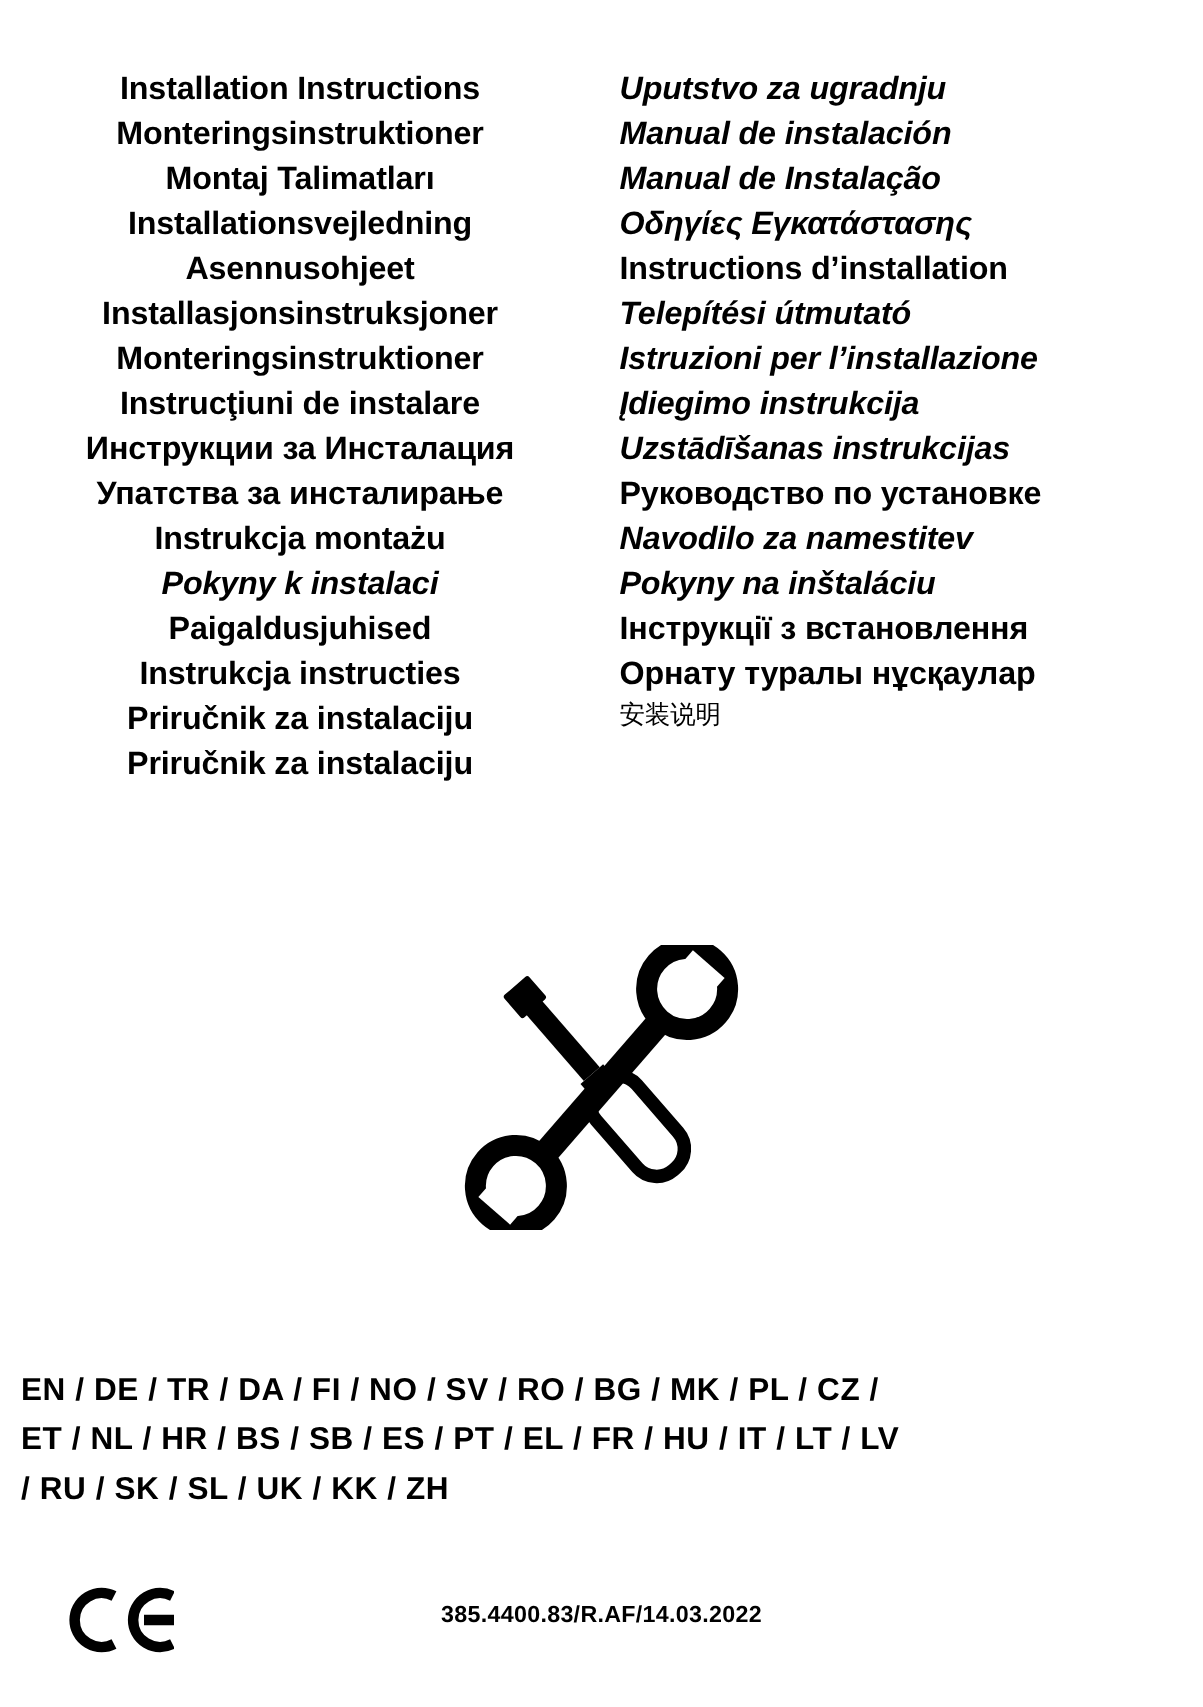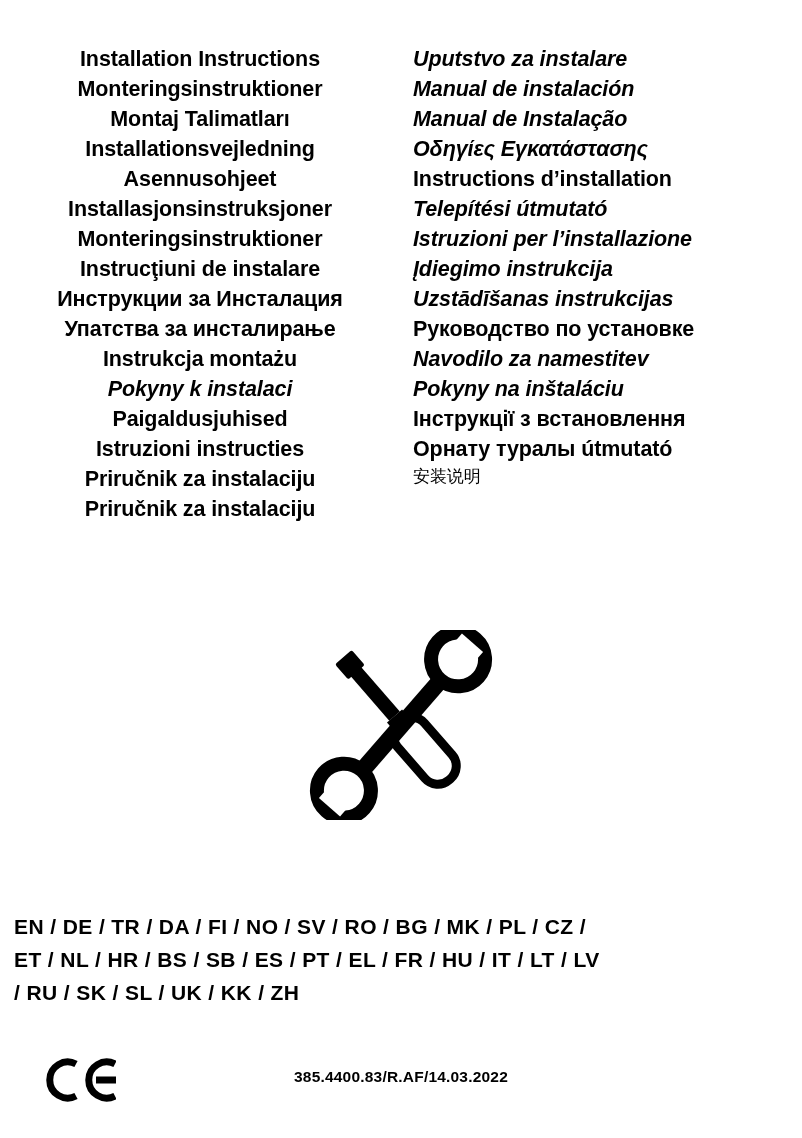--- a/index.html
+++ b/index.html
@@ -130,40 +130,40 @@
       <div class="title-line">Installationsvejledning</div>
       <div class="title-line">Asennusohjeet</div>
       <div class="title-line">Installasjonsinstruksjoner</div>
       <div class="title-line">Monteringsinstruktioner</div>
       <div class="title-line">Instrucţiuni de instalare</div>
       <div class="title-line">Инструкции за Инсталация</div>
       <div class="title-line">Упатства за инсталирање</div>
       <div class="title-line">Instrukcja montażu</div>
       <div class="title-line it">Pokyny k instalaci</div>
       <div class="title-line">Paigaldusjuhised</div>
-      <div class="title-line">Istruzioni instructies</div>
+      <div class="title-line">Instrukcja instructies</div>
       <div class="title-line">Priručnik za instalaciju</div>
       <div class="title-line">Priručnik za instalaciju</div>
     </div>
 
     <div class="col col-right">
-      <div class="title-line it">Uputstvo za instalare</div>
+      <div class="title-line it">Uputstvo za ugradnju</div>
       <div class="title-line it">Manual de instalación</div>
       <div class="title-line it">Manual de Instalação</div>
       <div class="title-line it">Οδηγίες Εγκατάστασης</div>
       <div class="title-line">Instructions d’installation</div>
       <div class="title-line it">Telepítési útmutató</div>
       <div class="title-line it">Istruzioni per l’installazione</div>
       <div class="title-line it">Įdiegimo instrukcija</div>
       <div class="title-line it">Uzstādīšanas instrukcijas</div>
       <div class="title-line">Руководство по установке</div>
       <div class="title-line it">Navodilo za namestitev</div>
       <div class="title-line it">Pokyny na inštaláciu</div>
       <div class="title-line">Інструкції з встановлення</div>
-      <div class="title-line">Орнату туралы útmutató</div>
+      <div class="title-line">Орнату туралы нұсқаулар</div>
       <div class="title-line cjk">安装说明</div>
     </div>
 
   </div>
 
   <div class="tools">
     <svg viewBox="0 0 230 190" width="230" height="190" aria-hidden="true">
       <g fill="#000000">
 
         <g transform="rotate(-41 115 95)">

